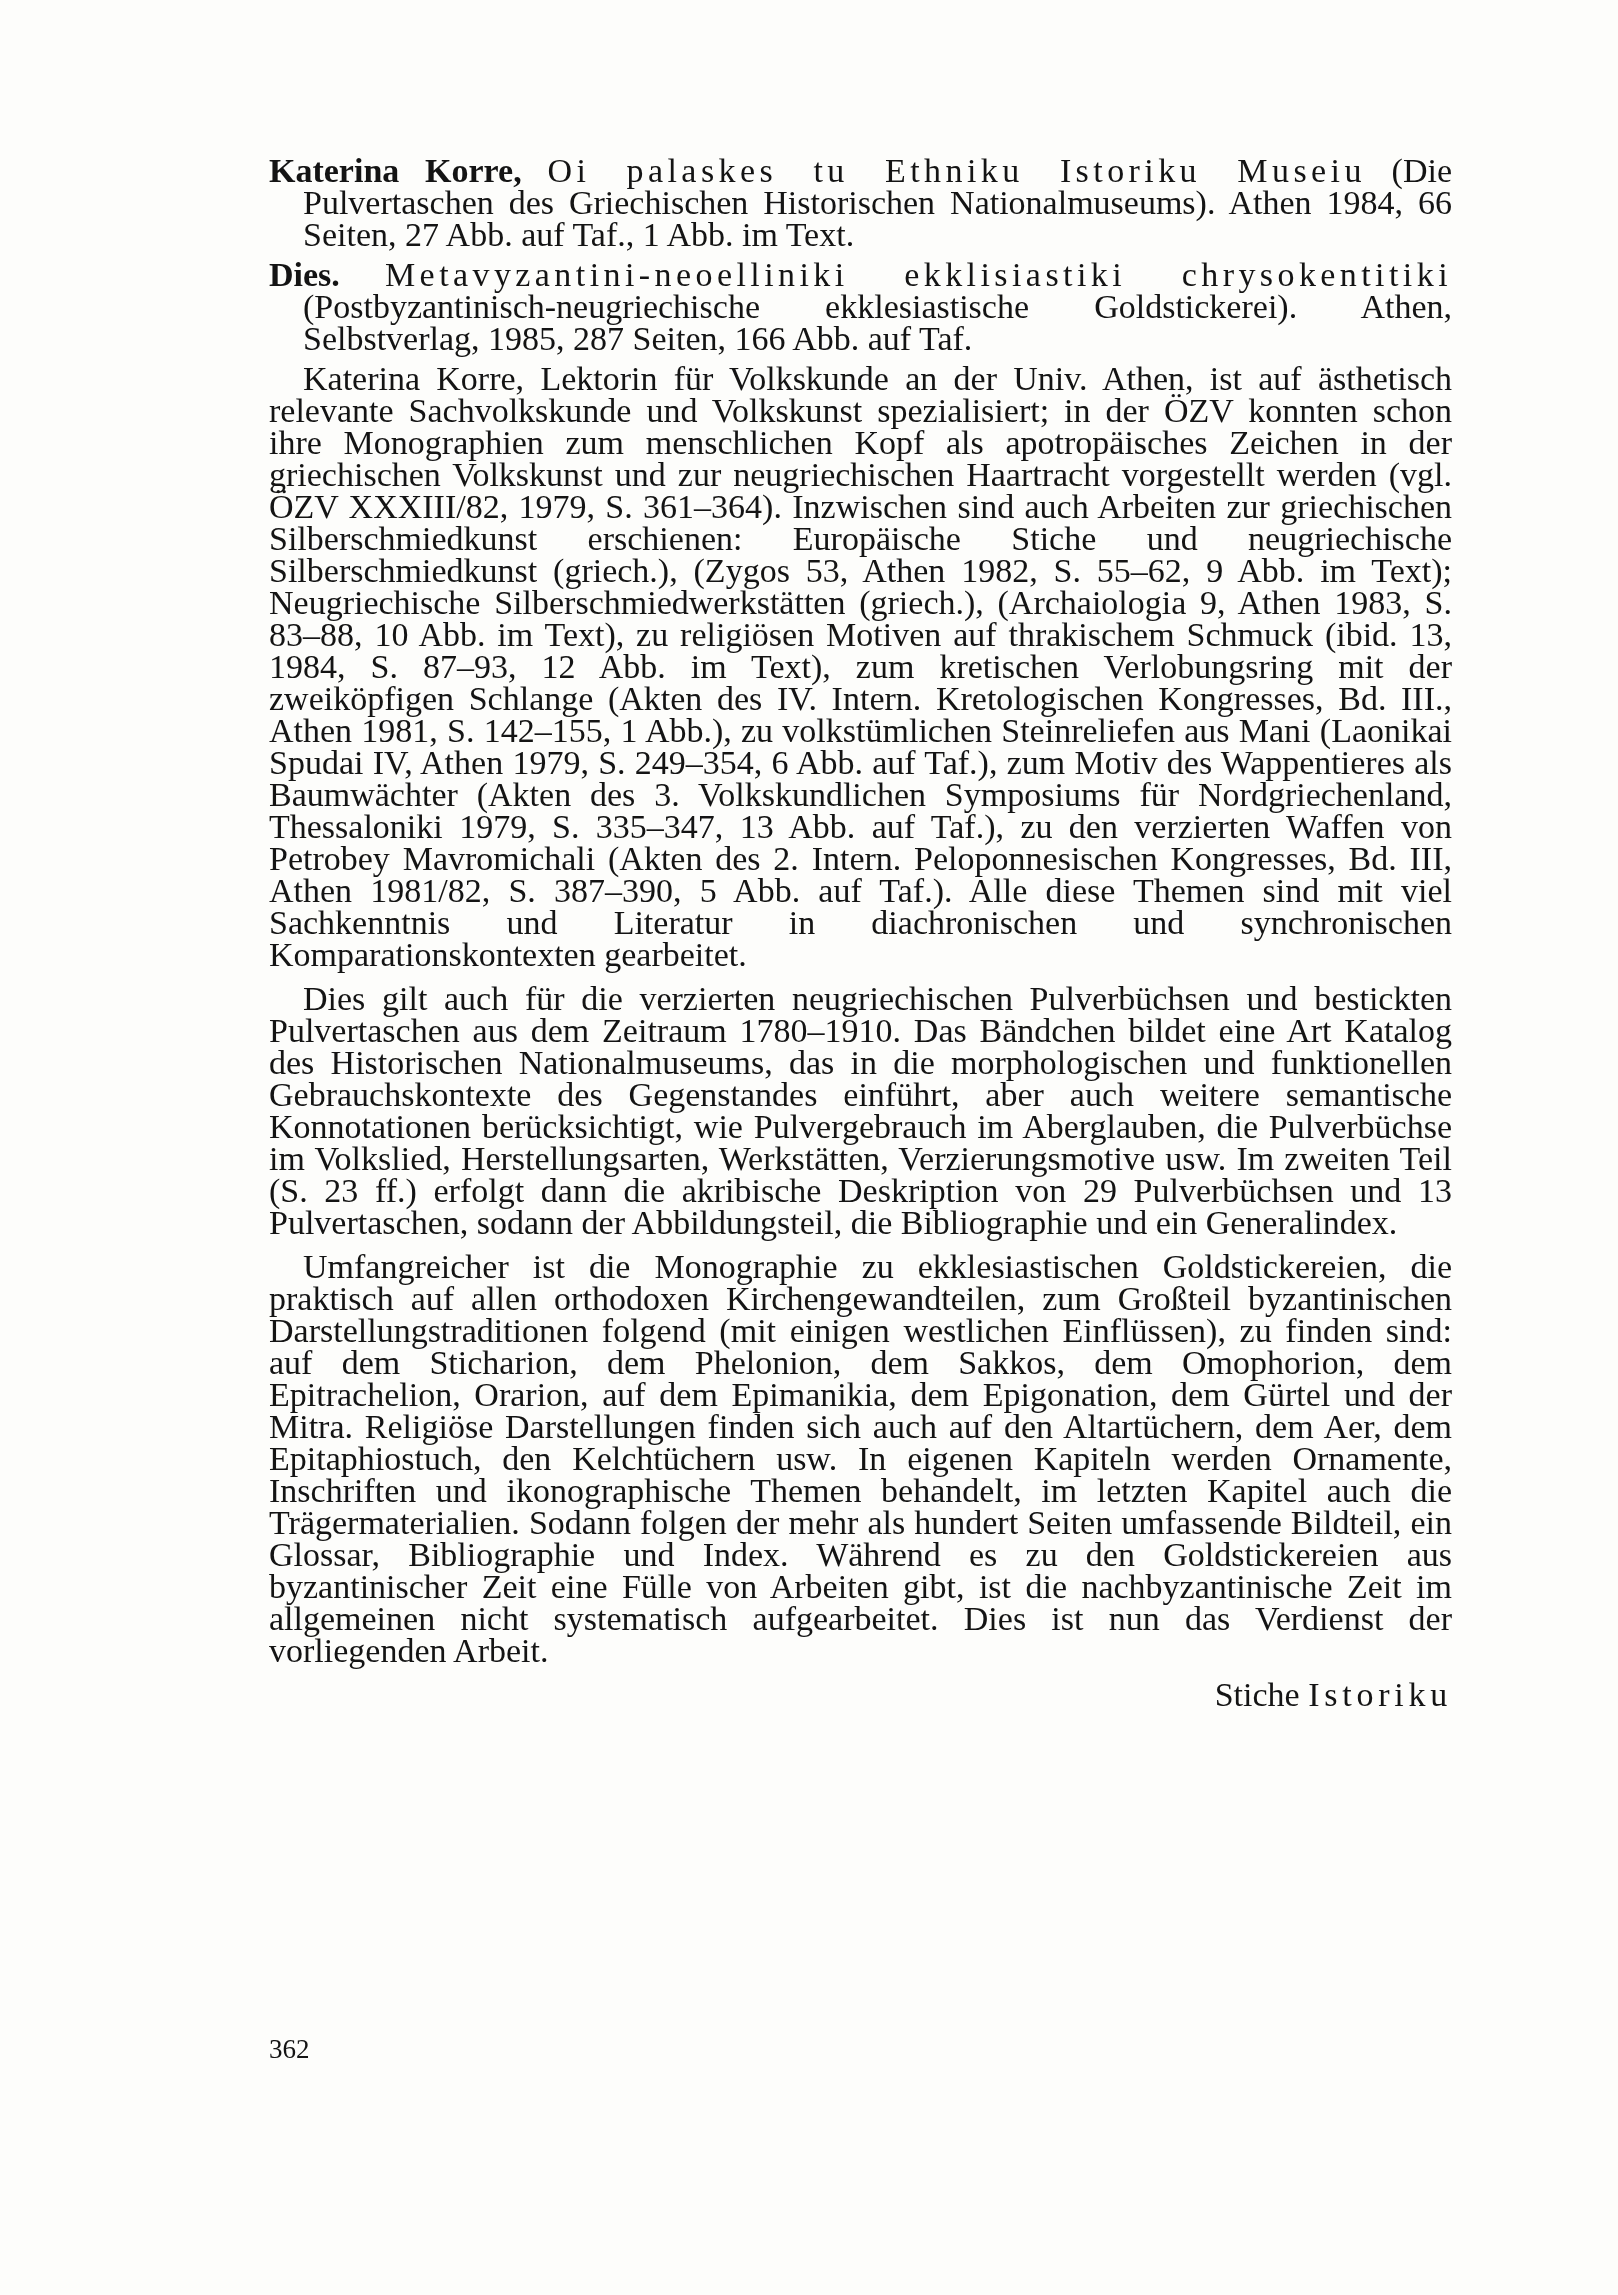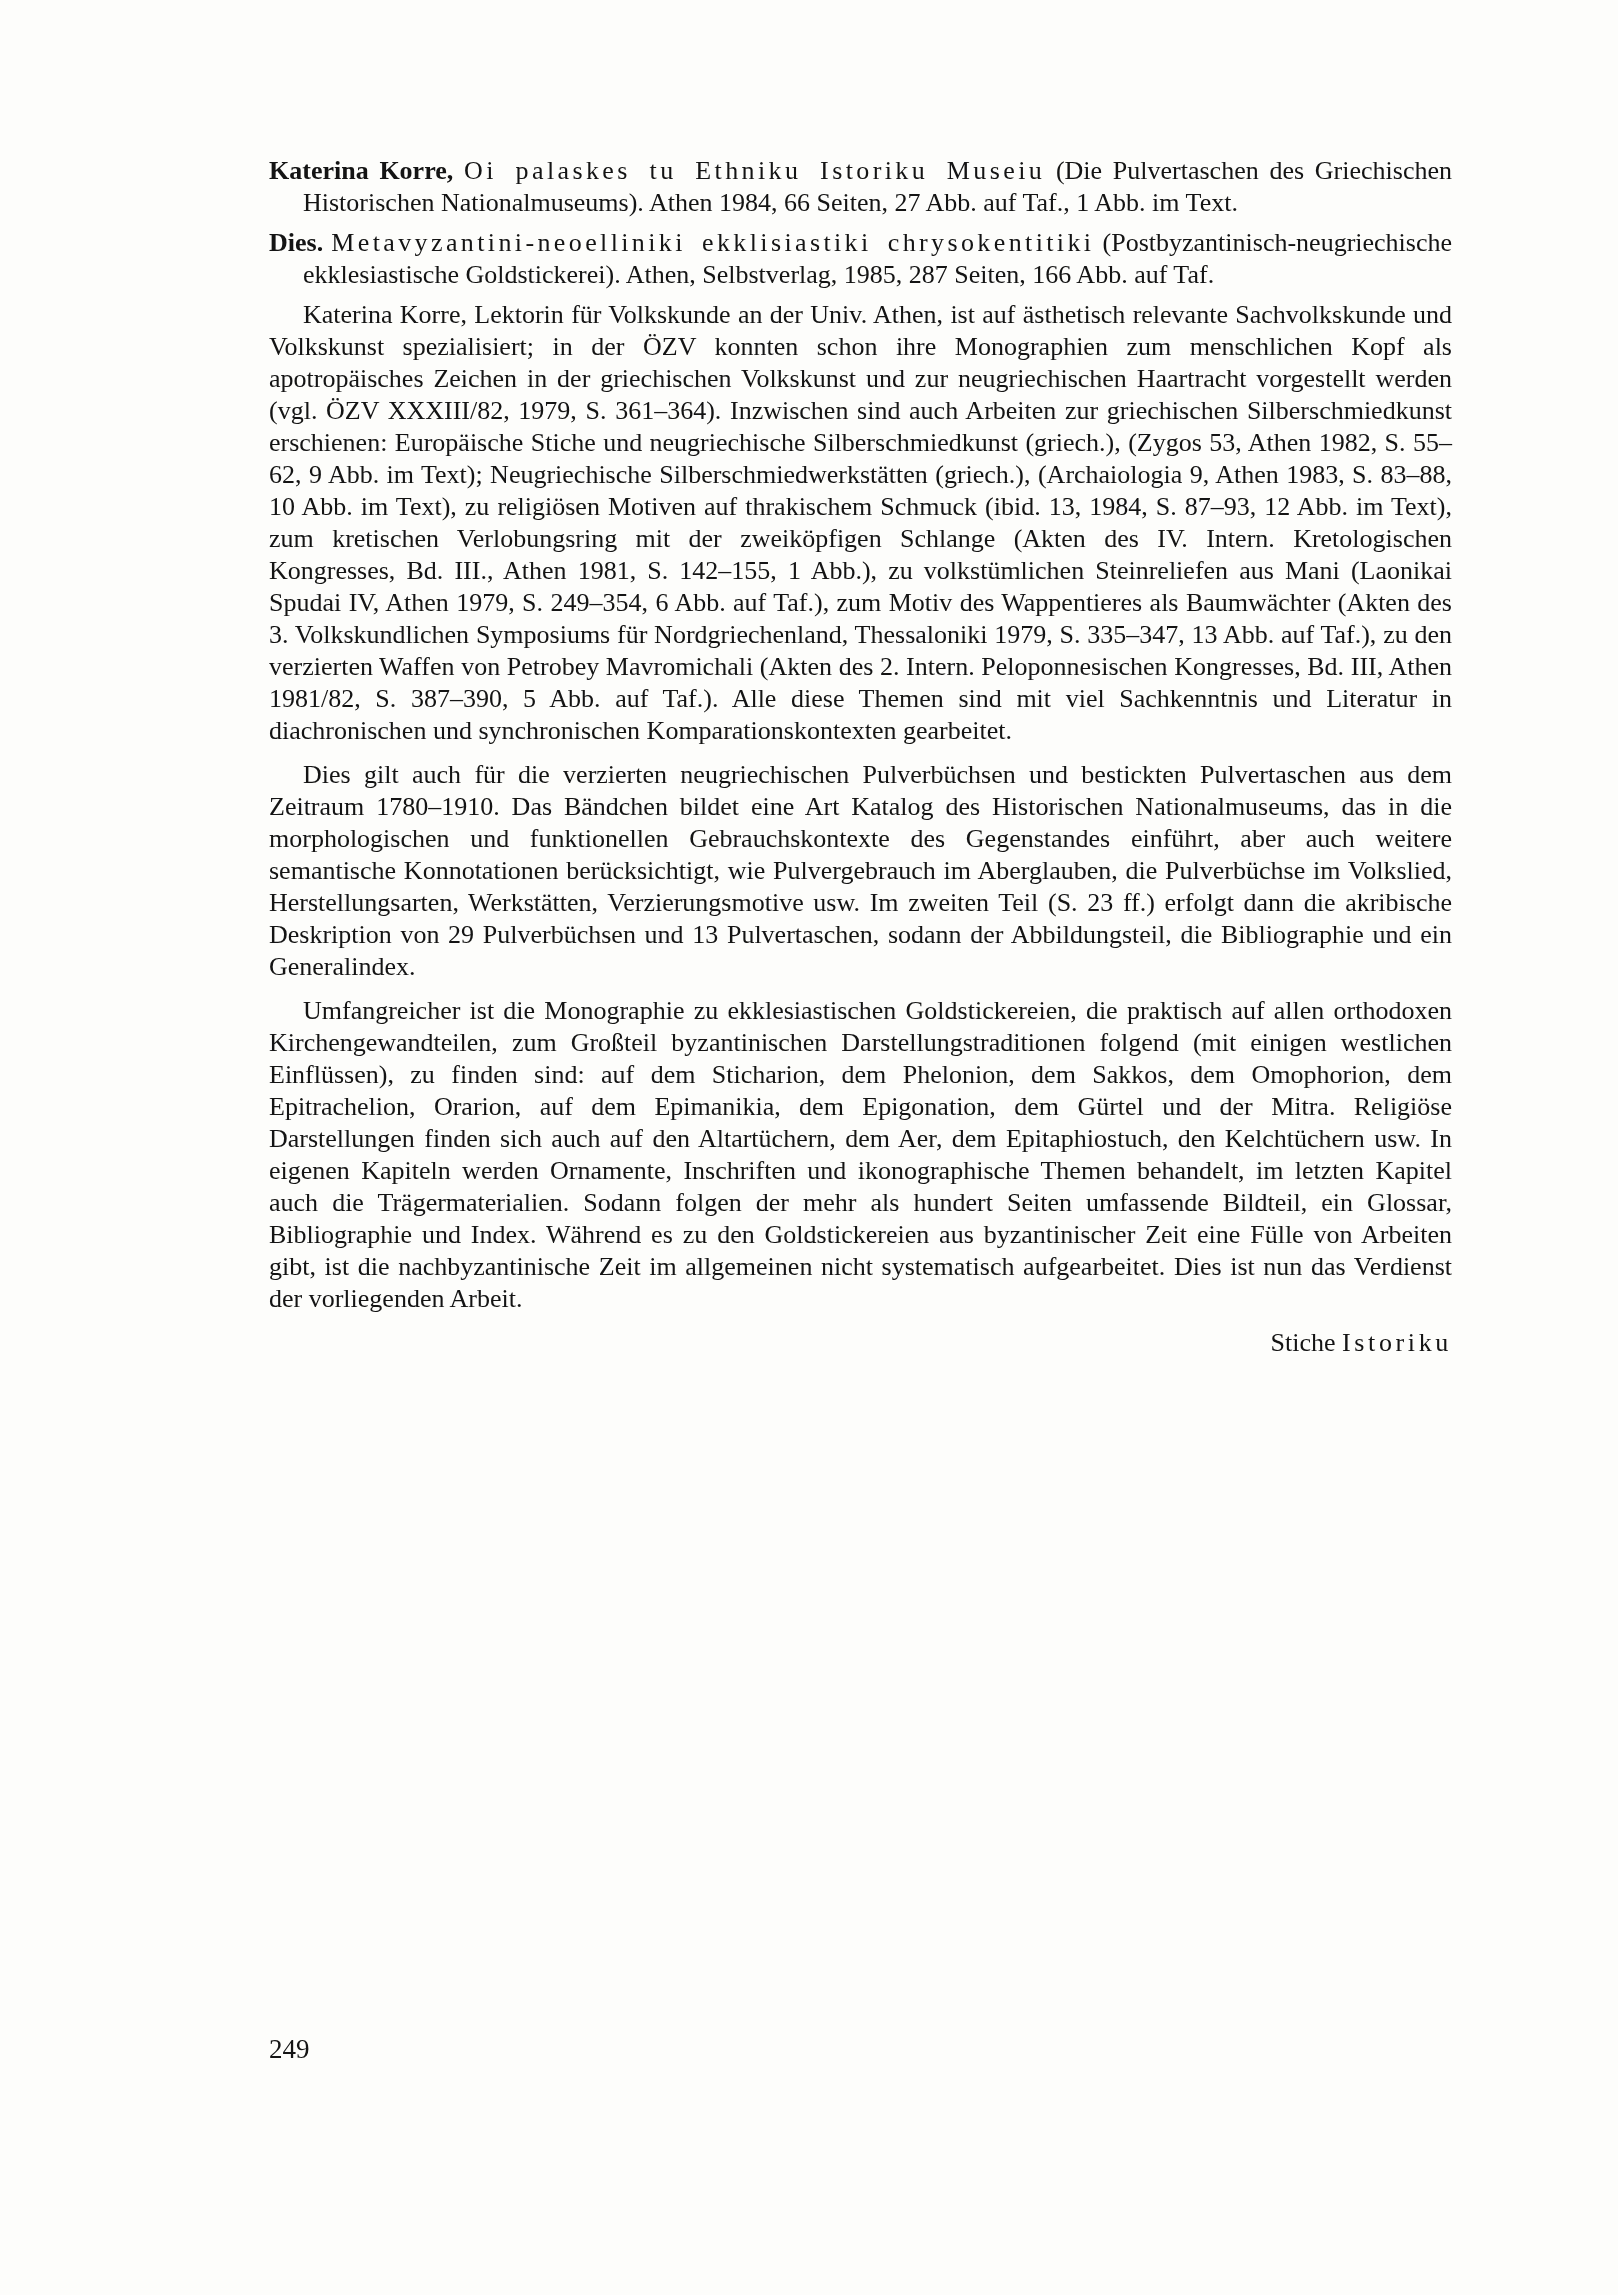--- a/index.html
+++ b/index.html
@@ -16,21 +16,21 @@
   .page {
     position: absolute;
     inset: 0;
     background: #fdfdfb;
   }
   .content {
     position: absolute;
     left: 269px;
     top: 155px;
     width: 1183px;
-    font-size: 26px;
+    font-size: 34px;
     line-height: 32px;
     text-align: justify;
     hyphens: auto;
     -webkit-hyphens: auto;
   }
   .entry {
     padding-left: 34px;
     text-indent: -34px;
     margin-bottom: 8px;
   }
@@ -77,16 +77,16 @@
     <p class="para para-first">Katerina Korre, Lektorin für Volkskunde an der Univ. Athen, ist auf ästhetisch relevante Sachvolkskunde und Volkskunst spezialisiert; in der ÖZV konnten schon ihre Monographien zum menschlichen Kopf als apotropäisches Zeichen in der griechischen Volkskunst und zur neugriechischen Haartracht vorgestellt werden (vgl. ÖZV XXXIII/82, 1979, S. 361–364). Inzwischen sind auch Arbeiten zur griechischen Silberschmiedkunst erschienen: Europäische Stiche und neugriechische Silberschmiedkunst (griech.), (Zygos 53, Athen 1982, S. 55–62, 9 Abb. im Text); Neugriechische Silberschmiedwerkstätten (griech.), (Archaiologia 9, Athen 1983, S. 83–88, 10 Abb. im Text), zu religiösen Motiven auf thrakischem Schmuck (ibid. 13, 1984, S. 87–93, 12 Abb. im Text), zum kretischen Verlobungsring mit der zweiköpfigen Schlange (Akten des IV. Intern. Kretologischen Kongresses, Bd. III., Athen 1981, S. 142–155, 1 Abb.), zu volkstümlichen Steinreliefen aus Mani (Laonikai Spudai IV, Athen 1979, S. 249–354, 6 Abb. auf Taf.), zum Motiv des Wappentieres als Baumwächter (Akten des 3. Volkskundlichen Symposiums für Nordgriechenland, Thessaloniki 1979, S. 335–347, 13 Abb. auf Taf.), zu den verzierten Waffen von Petrobey Mavromichali (Akten des 2. Intern. Peloponnesischen Kongresses, Bd. III, Athen 1981/82, S. 387–390, 5 Abb. auf Taf.). Alle diese Themen sind mit viel Sachkenntnis und Literatur in diachronischen und synchronischen Komparationskontexten gearbeitet.</p>
 
     <p class="para">Dies gilt auch für die verzierten neugriechischen Pulverbüchsen und bestickten Pulvertaschen aus dem Zeitraum 1780–1910. Das Bändchen bildet eine Art Katalog des Historischen Nationalmuseums, das in die morphologischen und funktionellen Gebrauchskontexte des Gegenstandes einführt, aber auch weitere semantische Konnotationen berücksichtigt, wie Pulvergebrauch im Aberglauben, die Pulverbüchse im Volkslied, Herstellungsarten, Werkstätten, Verzierungsmotive usw. Im zweiten Teil (S. 23 ff.) erfolgt dann die akribische Deskription von 29 Pulverbüchsen und 13 Pulvertaschen, sodann der Abbildungsteil, die Bibliographie und ein Generalindex.</p>
 
     <p class="para">Umfangreicher ist die Monographie zu ekklesiastischen Goldstickereien, die praktisch auf allen orthodoxen Kirchengewandteilen, zum Großteil byzantinischen Darstellungstraditionen folgend (mit einigen westlichen Einflüssen), zu finden sind: auf dem Sticharion, dem Phelonion, dem Sakkos, dem Omophorion, dem Epitrachelion, Orarion, auf dem Epimanikia, dem Epigonation, dem Gürtel und der Mitra. Religiöse Darstellungen finden sich auch auf den Altartüchern, dem Aer, dem Epitaphiostuch, den Kelchtüchern usw. In eigenen Kapiteln werden Ornamente, Inschriften und ikonographische Themen behandelt, im letzten Kapitel auch die Trägermaterialien. Sodann folgen der mehr als hundert Seiten umfassende Bildteil, ein Glossar, Bibliographie und Index. Während es zu den Goldstickereien aus byzantinischer Zeit eine Fülle von Arbeiten gibt, ist die nachbyzantinische Zeit im allgemeinen nicht systematisch aufgearbeitet. Dies ist nun das Verdienst der vorliegenden Arbeit.</p>
 
     <p class="signature"><span>Stiche</span> <span class="last">Istoriku</span></p>
 
   </div>
 
-  <div class="page-number">249</div>
+  <div class="page-number">362</div>
 
 </div>
 
 
 </body></html>

